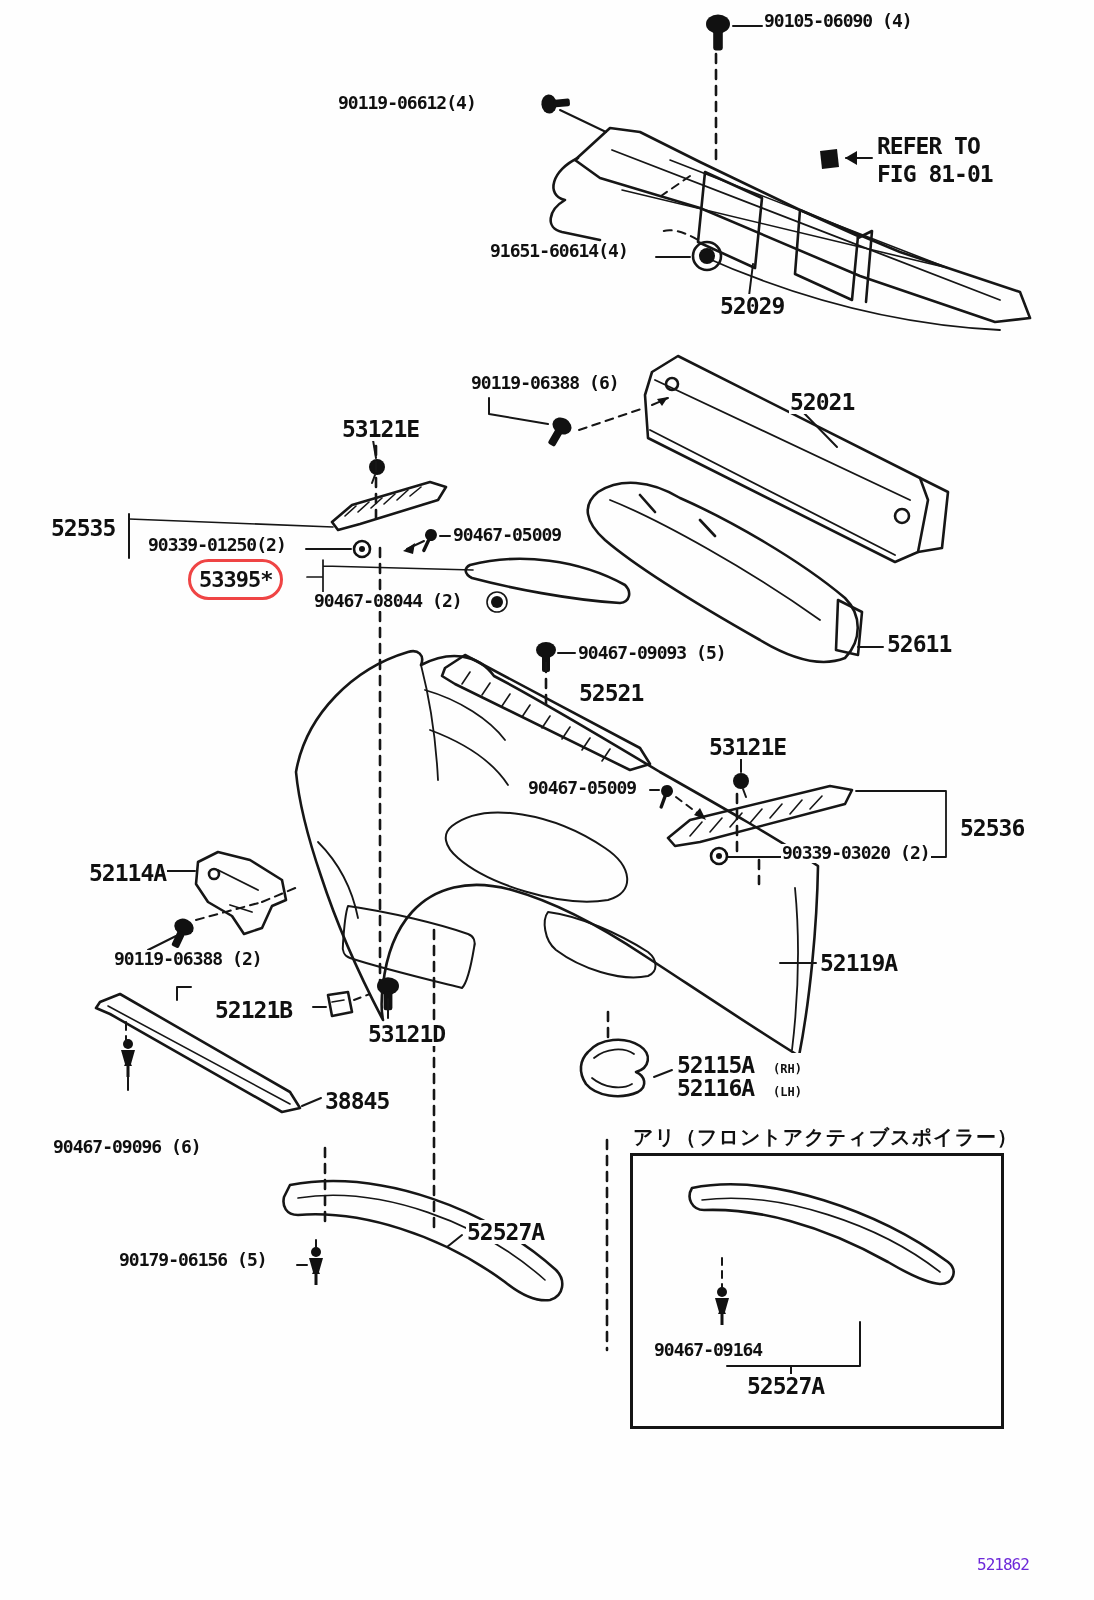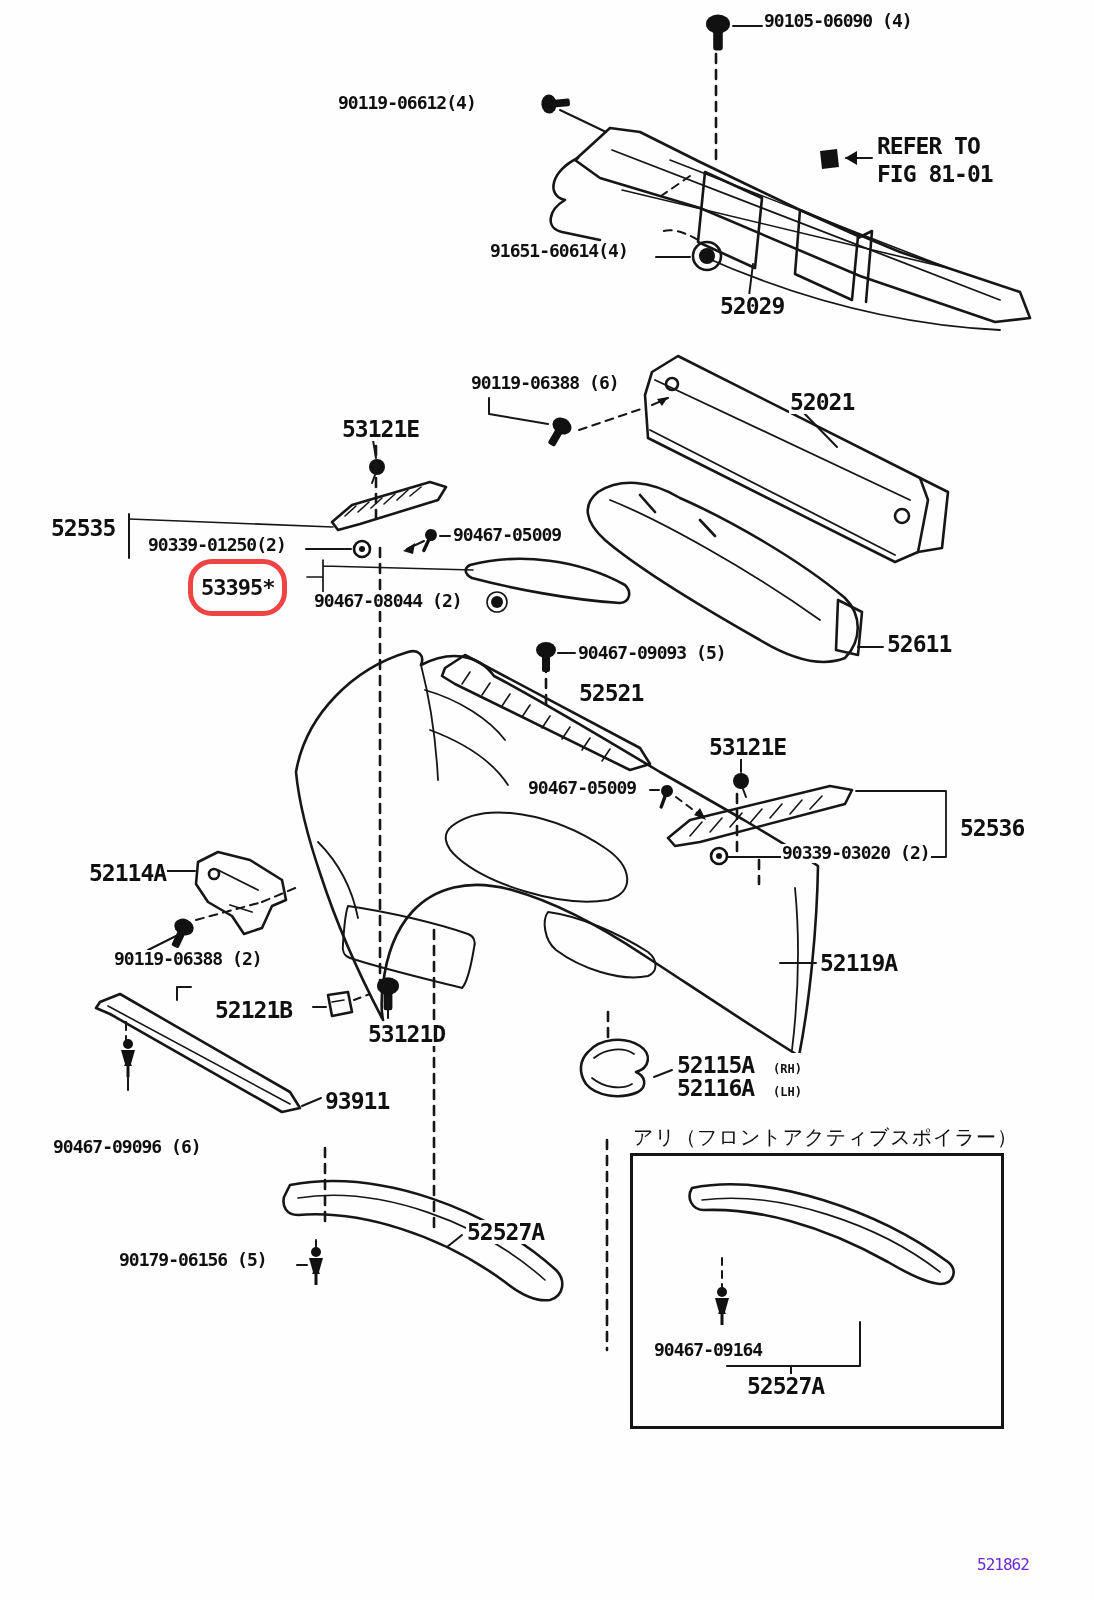--- a/index.html
+++ b/index.html
@@ -3,25 +3,25 @@
 <meta charset="utf-8">
 <style>
   html,body{margin:0;padding:0;background:#ffffff;}
   .stage{position:relative;width:1094px;height:1600px;background:#fefefe;overflow:hidden;
          font-family:"DejaVu Sans Mono","Liberation Mono",monospace;}
   svg.art{position:absolute;left:0;top:0;z-index:1;}
   .lbl{position:absolute;z-index:3;font-weight:bold;font-size:18px;letter-spacing:-1px;
        color:#101010;white-space:nowrap;line-height:1.05;background:#fefefe;padding:0 1px;text-align:right;}
   .big{font-size:23px;}
   .suffix{font-size:12px;font-weight:bold;margin-left:19px;letter-spacing:0;}
-  .oval-wrap{position:absolute;z-index:4;border:5px solid #ef4444;border-radius:24px;
-             padding:11px 8px;background:#fefefe;}
+  .oval-wrap{position:absolute;z-index:4;border:3px solid #ef4444;border-radius:24px;
+             padding:5px 8px;background:#fefefe;}
   .oval-wrap .lbl-in{font-weight:bold;font-size:22px;letter-spacing:-1px;color:#101010;}
   .caption{position:absolute;z-index:3;font-family:"DejaVu Sans","Liberation Sans",sans-serif;
-           font-weight:normal;font-size:20px;color:#101010;white-space:nowrap;letter-spacing:1px;}
+           font-weight:bold;font-size:20px;color:#101010;white-space:nowrap;letter-spacing:1px;}
   .inset-box{position:absolute;z-index:2;left:630px;top:1153px;width:368px;height:270px;
              border:3px solid #141414;background:transparent;}
   .figcode{position:absolute;z-index:3;font-weight:normal;font-size:16px;color:#6d28d9;letter-spacing:-1px;}
 </style>
 </head>
 <body>
 
 <div class="stage">
 
   <svg class="art" width="1094" height="1600" viewBox="0 0 1094 1600" fill="none" stroke="#161616" stroke-width="2.6" stroke-linecap="round" stroke-linejoin="round">
@@ -255,21 +255,21 @@
   <div class="lbl" style="left:113px;top:950px">90119-06388 (2)</div>
   <div class="lbl big" style="left:819px;top:951px">52119A</div>
   <div class="lbl big" style="left:214px;top:998px">52121B</div>
   <div class="lbl big" style="left:367px;top:1022px">53121D</div>
   <div class="lbl big" style="left:676px;top:1053px">
     <span>52115A</span><span class="suffix">(RH)</span>
   </div>
   <div class="lbl big" style="left:676px;top:1076px">
     <span>52116A</span><span class="suffix">(LH)</span>
   </div>
-  <div class="lbl big" style="left:324px;top:1089px">93911</div>
+  <div class="lbl big" style="left:324px;top:1089px">38845</div>
   <div class="lbl" style="left:52px;top:1138px">90467-09096 (6)</div>
   <div class="caption" style="left:633px;top:1124px">アリ（フロントアクティブスポイラー）</div>
   <div class="lbl big" style="left:466px;top:1220px">52527A</div>
   <div class="lbl" style="left:118px;top:1251px">90179-06156 (5)</div>
   <div class="lbl" style="left:653px;top:1341px">90467-09164</div>
   <div class="lbl big" style="left:746px;top:1374px">52527A</div>
   <div class="figcode" style="left:977px;top:1555px">521862</div>
 
 </div>
 

